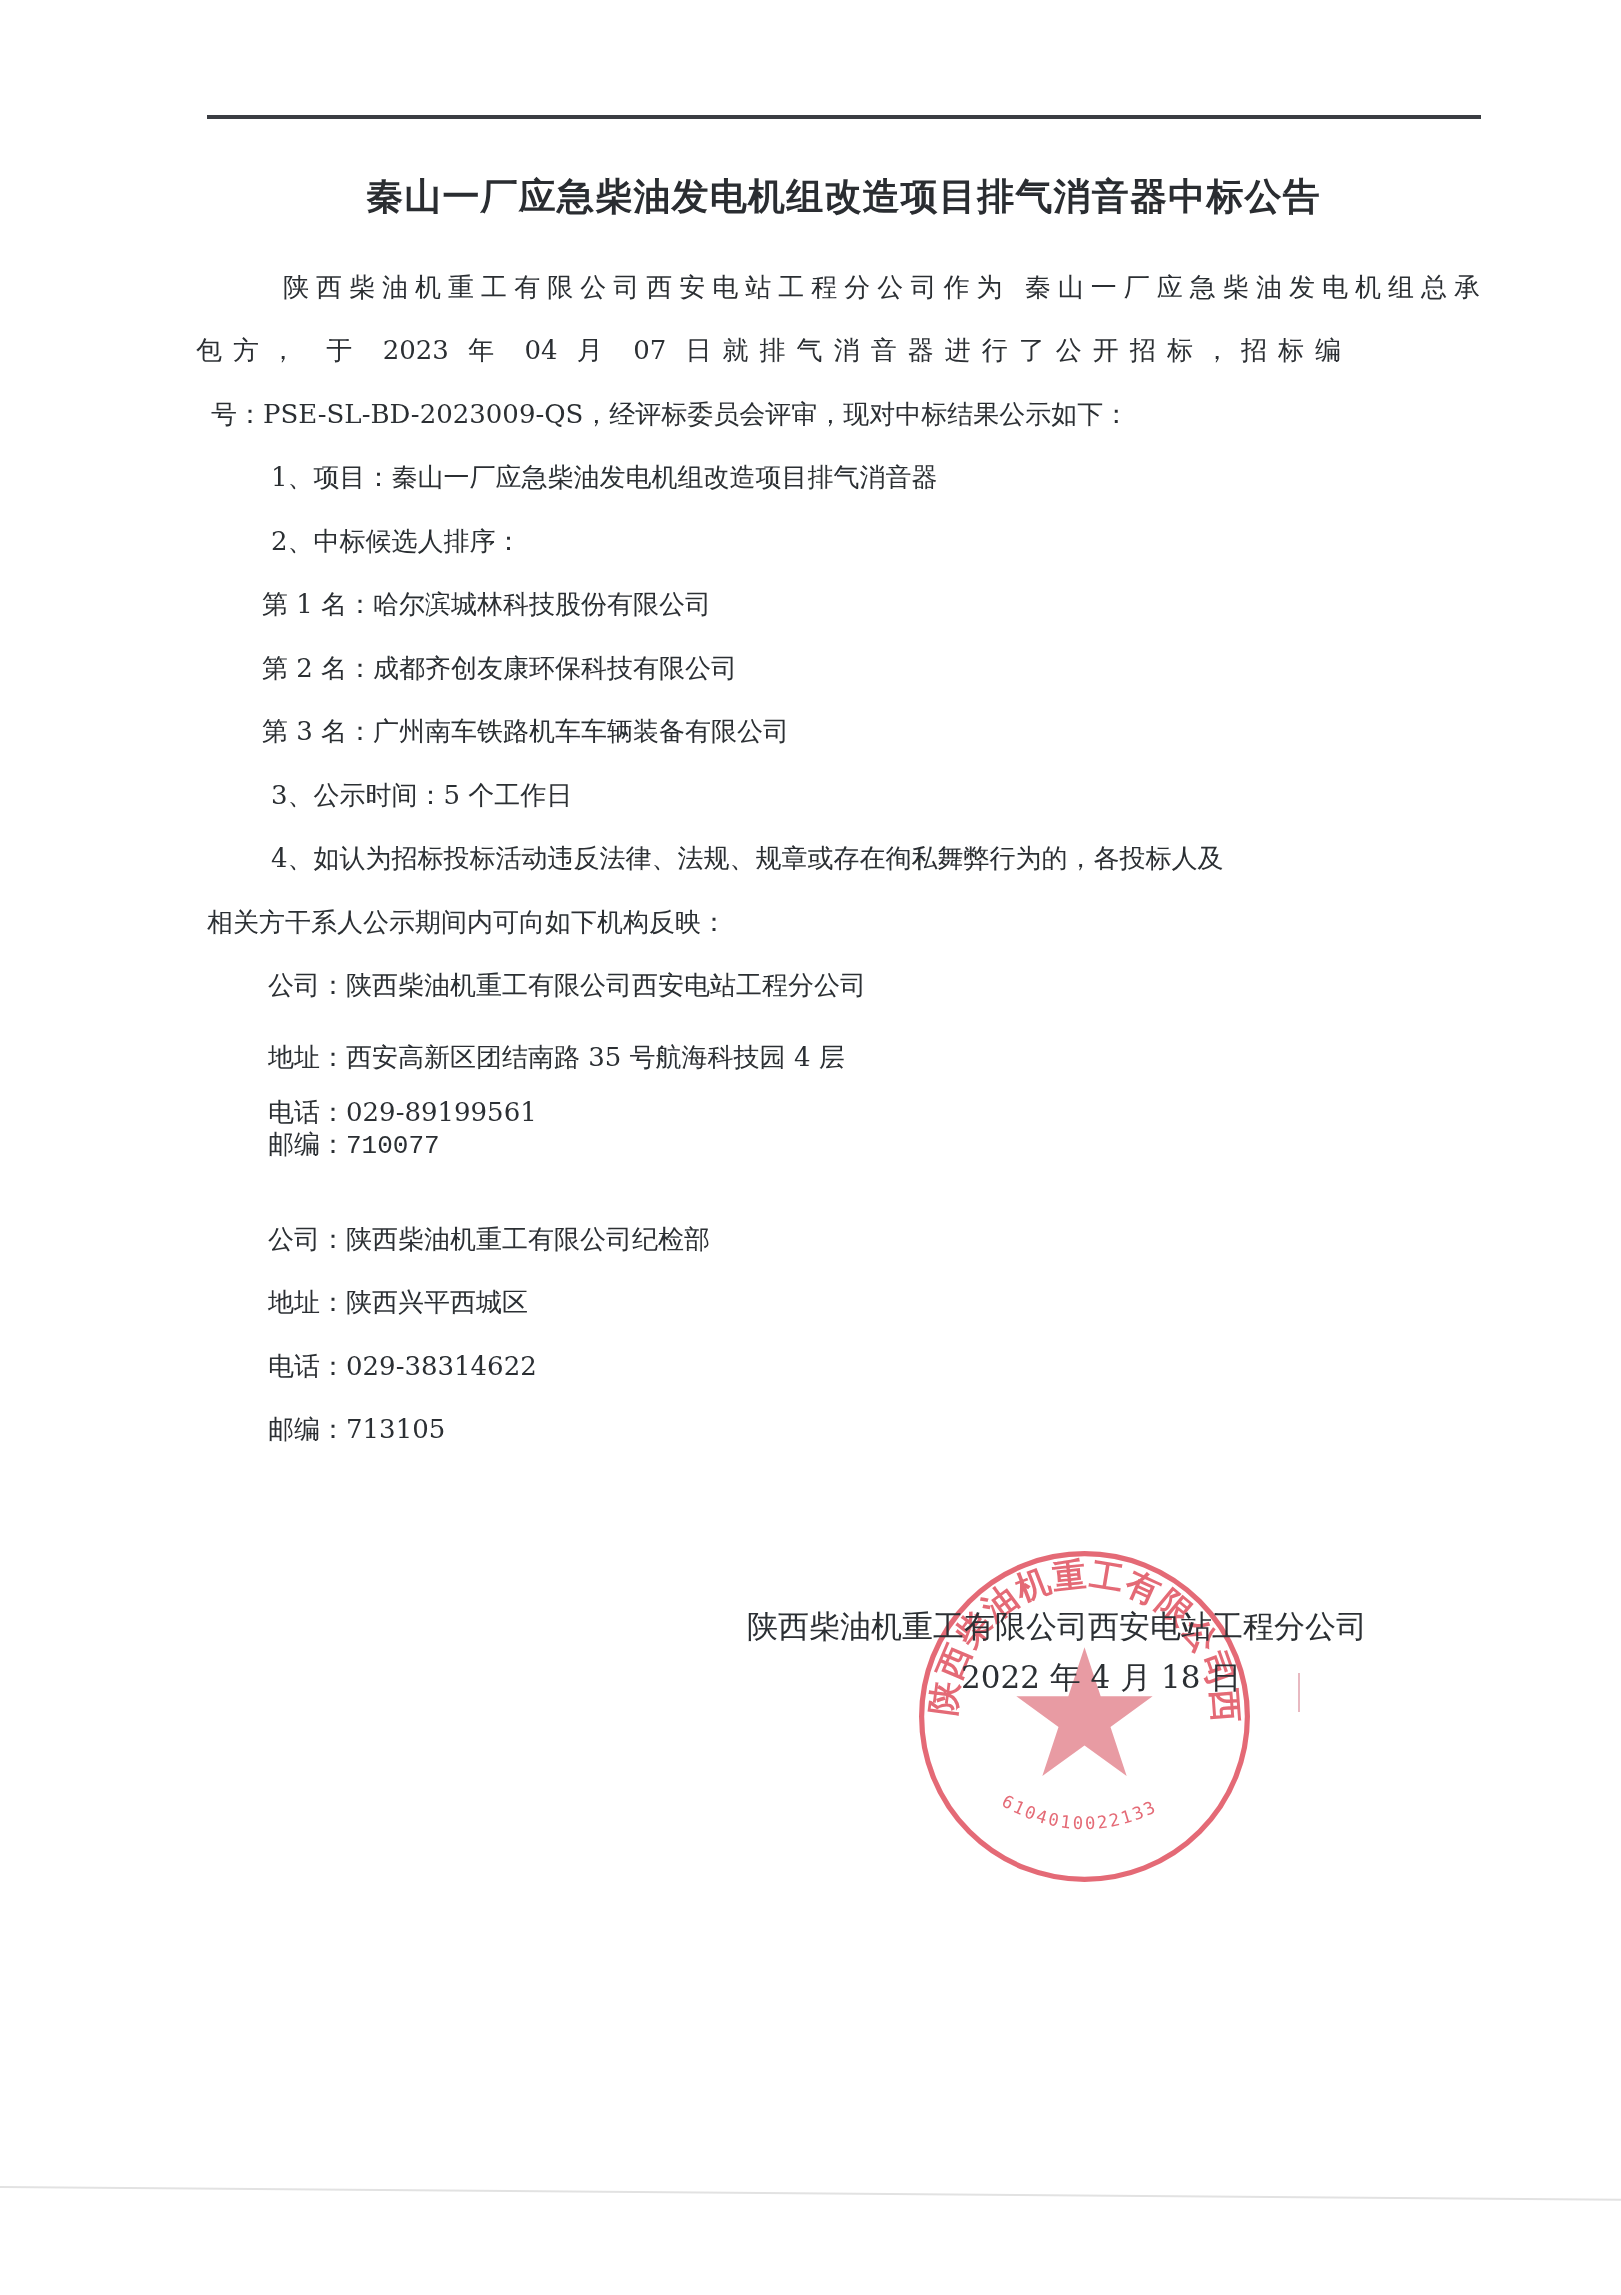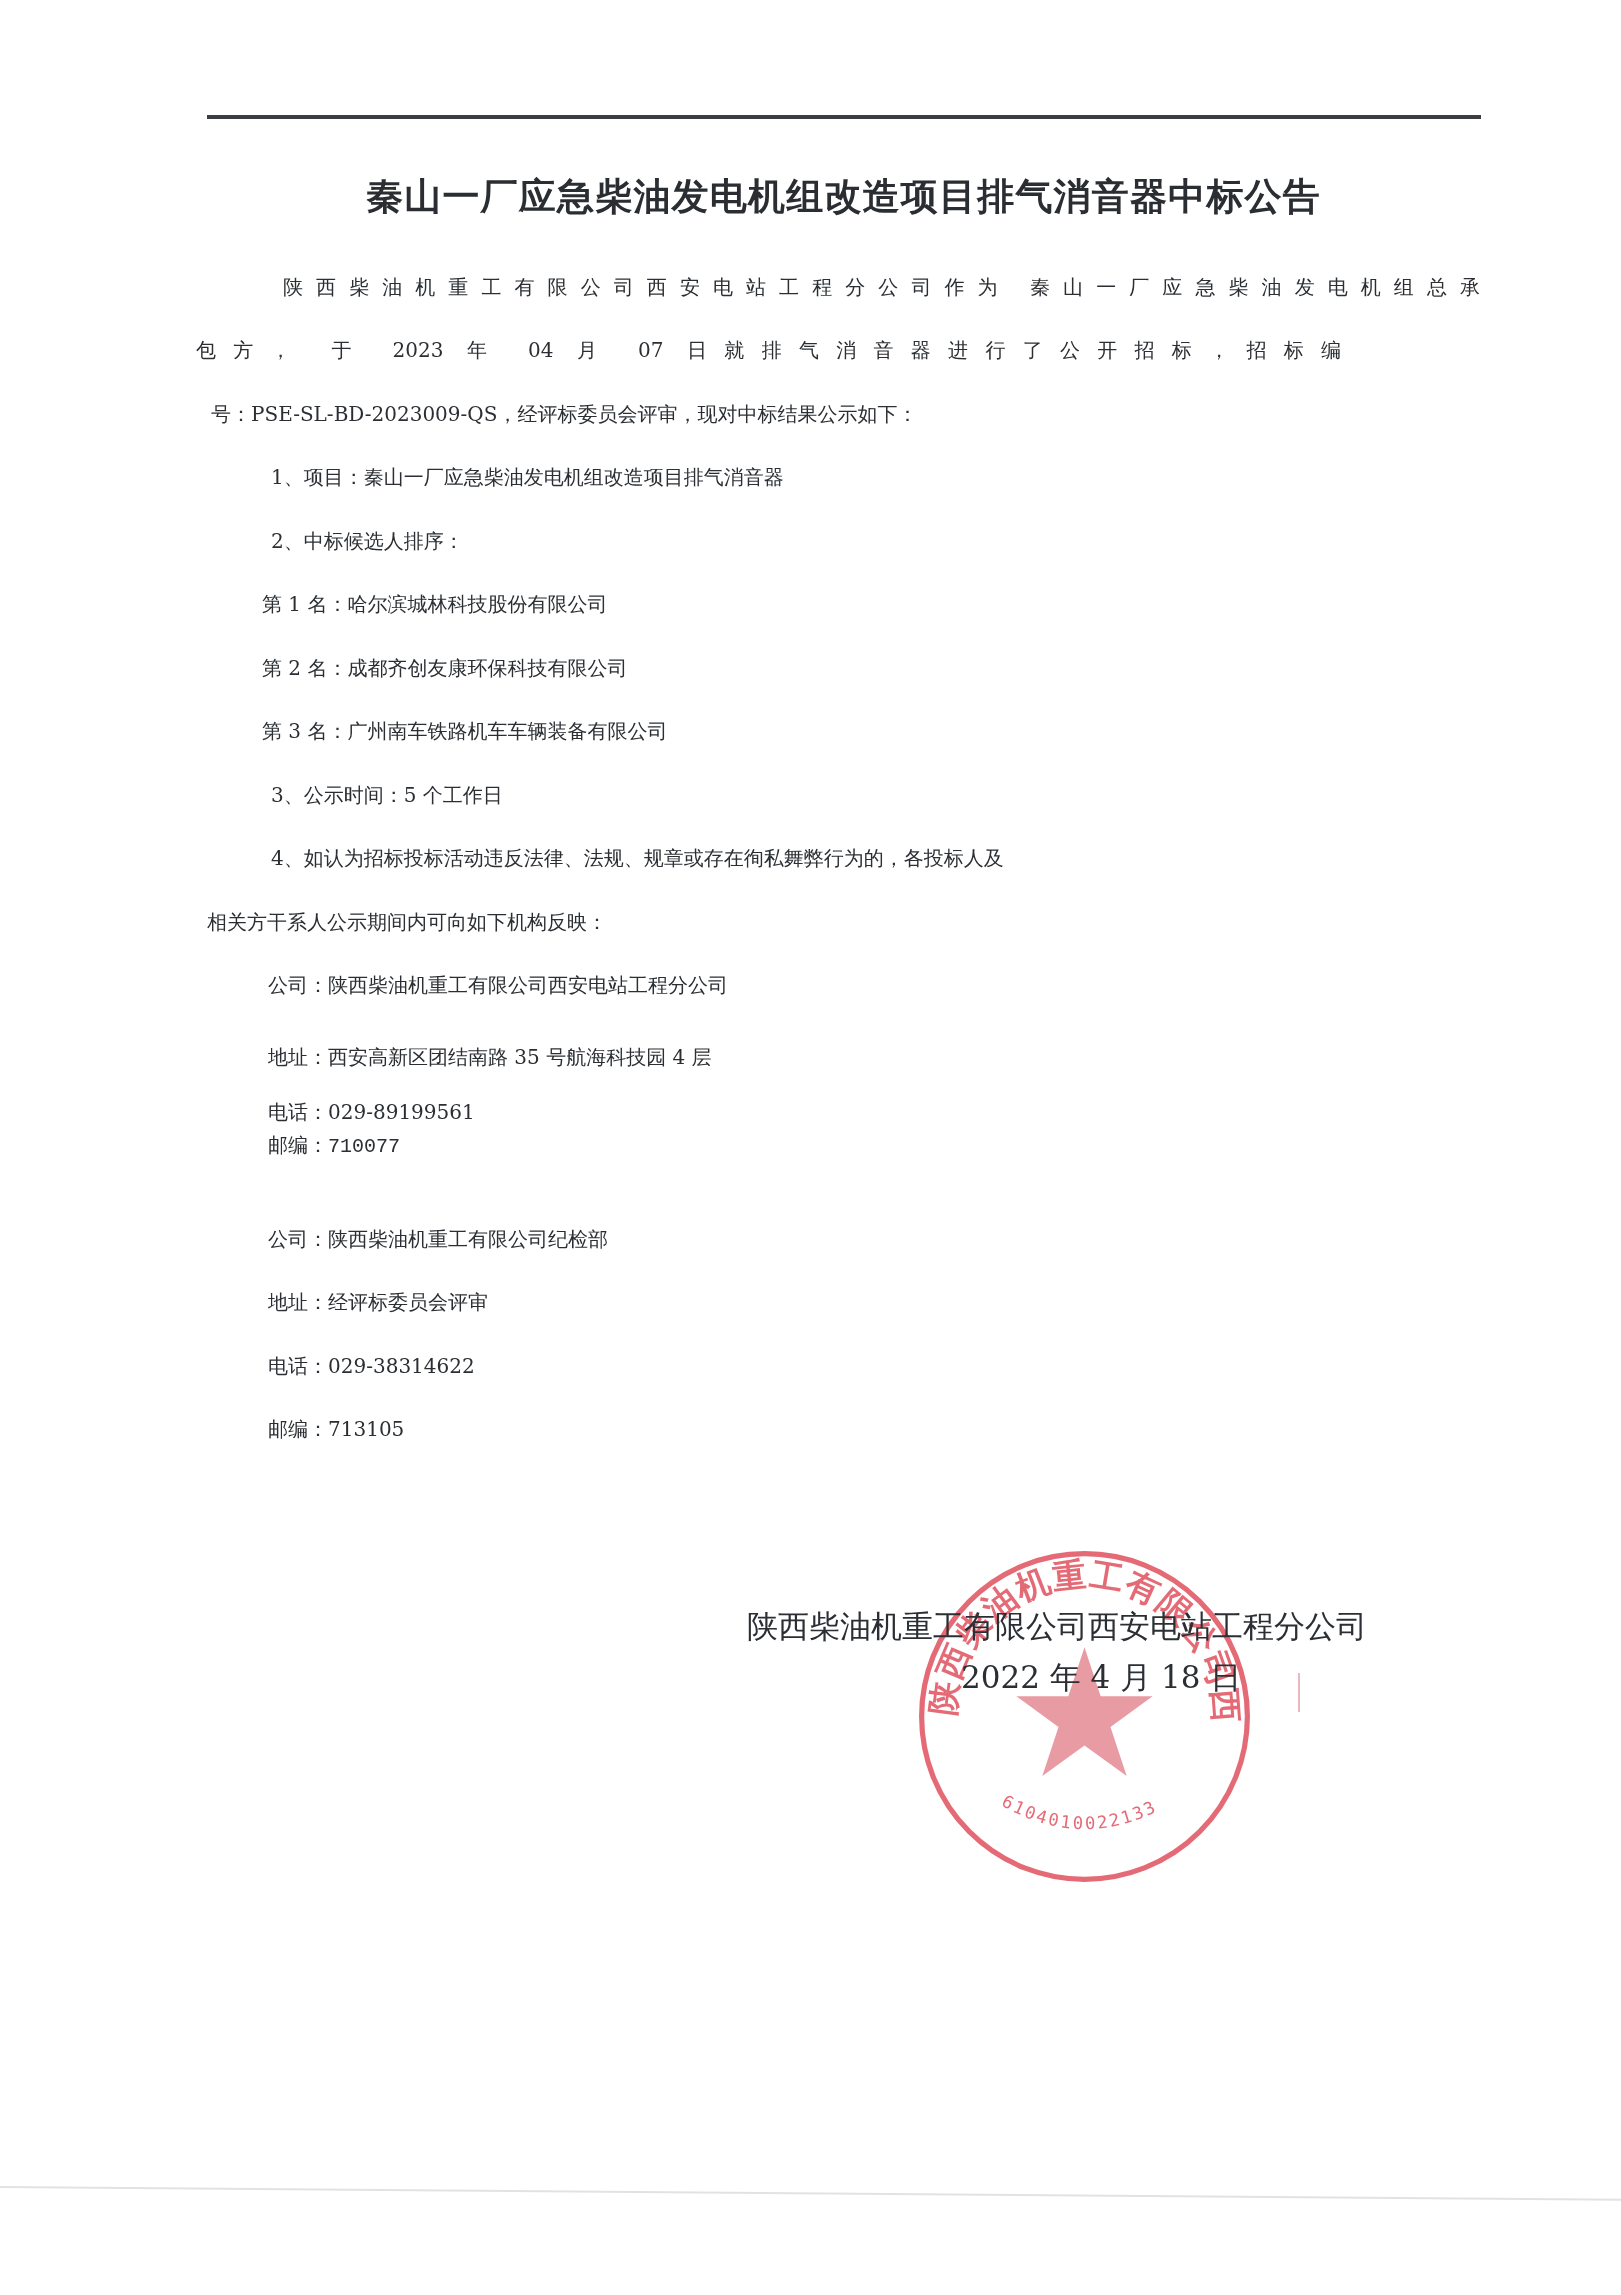--- a/index.html
+++ b/index.html
@@ -30,21 +30,21 @@
       width: 1687px;
       text-align: center;
       font-family: "DejaVu Sans", "Liberation Sans", sans-serif;
       font-weight: bold;
       font-size: 37px;
       letter-spacing: 1.2px;
       color: #2a2d31;
     }
     .line {
       position: absolute;
-      font-size: 20px;
+      font-size: 26px;
       white-space: nowrap;
       line-height: 35px;
     }
     .justify {
       text-align: justify;
       text-align-last: justify;
     }
     .seal {
       position: absolute;
       left: 917px;
@@ -121,21 +121,21 @@
   <span>电话：</span><span>029-89199561</span>
 </div>
 <div class="line" style="left:268px; top:1129px;font-family:Liberation Mono, monospace;">
   <span>邮编：</span><span>710077</span>
 </div>
 
 <div class="line" style="left:268px; top:1222px;">
   <span>公司：</span><span>陕西柴油机重工有限公司纪检部</span>
 </div>
 <div class="line" style="left:268px; top:1285px;">
-  <span>地址：</span><span>经评标委员会评审</span>
+  <span>地址：</span><span>陕西兴平西城区</span>
 </div>
 <div class="line" style="left:268px; top:1349px;">
   <span>电话：</span><span>029-38314622</span>
 </div>
 <div class="line" style="left:268px; top:1412px;">
   <span>邮编：</span><span>713105</span>
 </div>
 
 <div class="seal">
   <svg viewBox="0 0 580 580" xmlns="http://www.w3.org/2000/svg">

